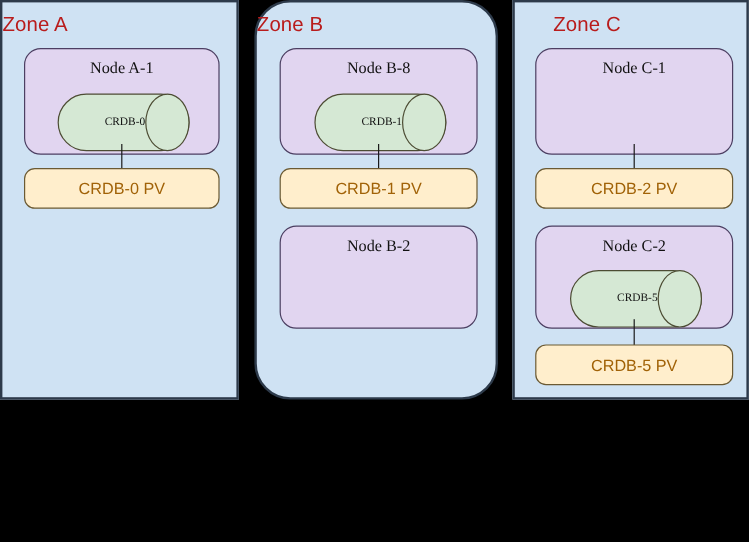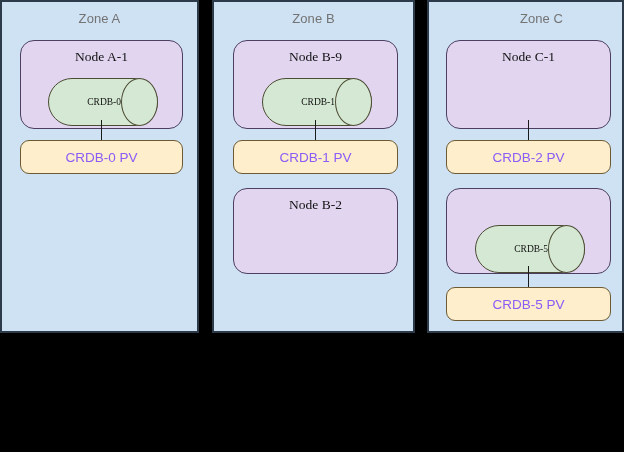--- a/index.html
+++ b/index.html
@@ -26,23 +26,23 @@
   .zone {
     position: absolute;
     box-sizing: border-box;
     background: #cfe2f3;
     border: 2px solid #2d3a4a;
   }
   .zone-title {
     position: absolute;
     left: 0;
     right: 0;
-    text-align: center;
-    font-size: 13px;
-    color: #737373;
+    text-align: left;
+    font-size: 17px;
+    color: #b91c1c;
     letter-spacing: 0.1px;
     white-space: nowrap;
   }
 
   
   .node {
     position: absolute;
     box-sizing: border-box;
     background: #e1d5f0;
     border: 1.4px solid #4c3f62;
@@ -105,21 +105,21 @@
     box-sizing: border-box;
     background: #ffeecc;
     border: 1.4px solid #6b5a33;
     border-radius: 9px;
     display: flex;
     align-items: center;
     justify-content: center;
   }
   .pv-label {
     font-size: 13.5px;
-    color: #8b5cf6;
+    color: #a16207;
     white-space: nowrap;
   }
 
   
   .connector {
     position: absolute;
     width: 0;
     border-left: 1.6px solid #1b1b1b;
   }
 </style>
@@ -141,25 +141,25 @@
       </div>
     </div>
 
     <div class="connector" style="left:99px; top:118px; height:22px;"></div>
 
     <div class="pv" style="left:18px; top:138px; width:163px; height:34px;">
       <span class="pv-label">CRDB-0 PV</span>
     </div>
   </div>
 
-  <div class="zone" style="left:212px; top:0px; width:203px; height:333px;">
+  <div class="zone" style="left:212px; top:0px; width:203px; height:333px;border-radius:30px;">
     <div class="zone-title" style="top:9px;">Zone B</div>
 
     <div class="node" style="left:19px; top:38px; width:165px; height:89px;">
-      <div class="node-title">Node B-9</div>
+      <div class="node-title">Node B-8</div>
 
       <div class="cyl" style="left:28px; top:37px; width:110px; height:48px;">
         <div class="cyl-body"></div>
         <div class="cyl-cap"></div>
         <div class="cyl-label">CRDB-1</div>
       </div>
     </div>
 
     <div class="connector" style="left:101px; top:118px; height:22px;"></div>
 
@@ -180,20 +180,21 @@
 
     </div>
 
     <div class="connector" style="left:99px; top:118px; height:22px;"></div>
 
     <div class="pv" style="left:17px; top:138px; width:165px; height:34px;text-align:right;">
       <span class="pv-label">CRDB-2 PV</span>
     </div>
 
     <div class="node" style="left:17px; top:186px; width:165px; height:86px;">
+      <div class="node-title">Node C-2</div>
 
       <div class="cyl" style="left:28px; top:36px; width:110px; height:48px;">
         <div class="cyl-body"></div>
         <div class="cyl-cap"></div>
         <div class="cyl-label">CRDB-5</div>
       </div>
     </div>
 
     <div class="connector" style="left:99px; top:264px; height:22px;"></div>
 

